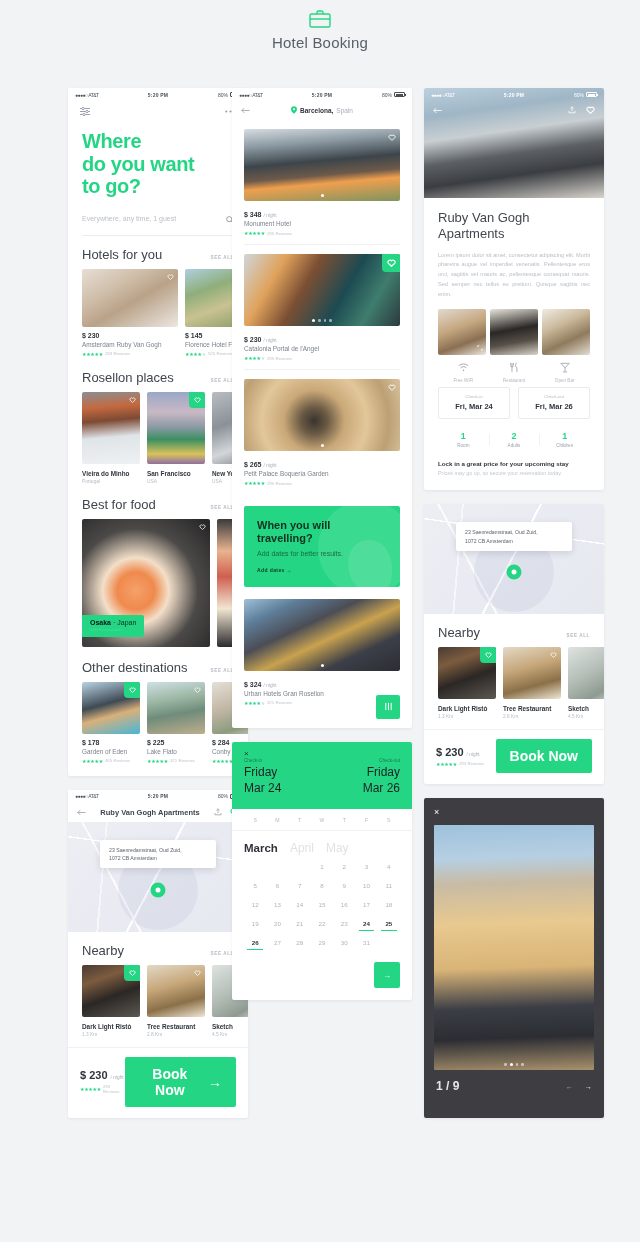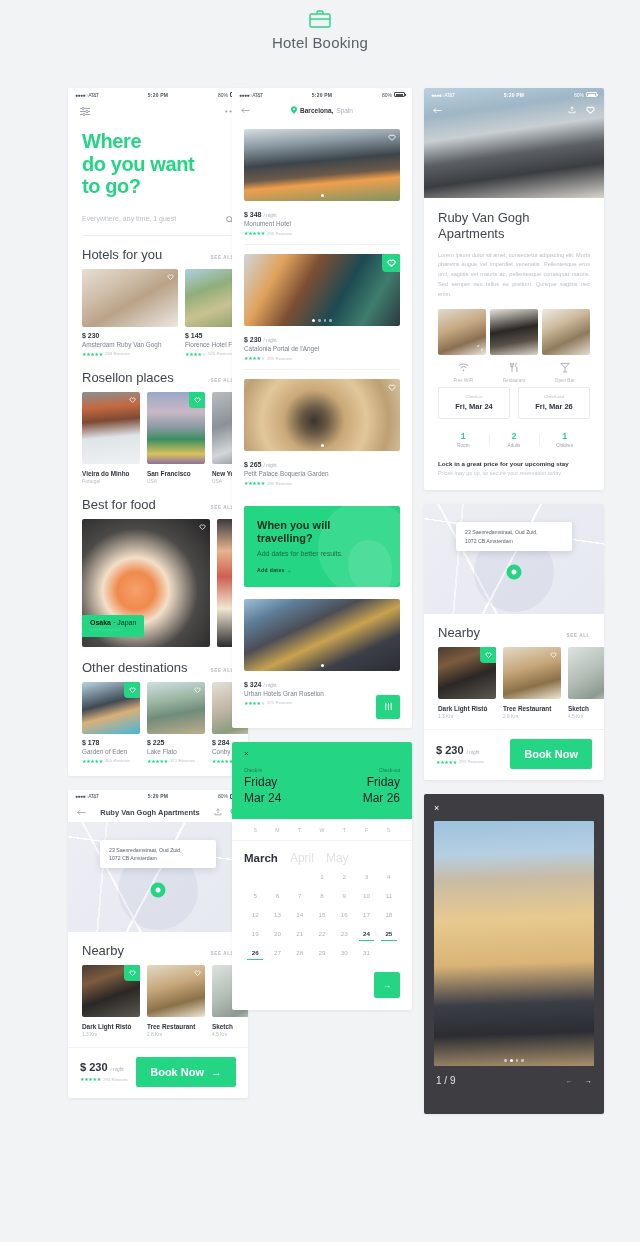--- a/index.html
+++ b/index.html
@@ -152,21 +152,21 @@
 
   .fab {
     position: absolute; right: 12px; bottom: 9px; width: 24px; height: 24px;
     background: #24d684; border-radius: 2px;
     display: flex; align-items: center; justify-content: center; color: #fff;
   }
 
   
   .cal-head { background: #24d684; padding: 8px 12px 14px; position: relative; }
   .cal-x { color: #15331f; font-size: 8px; line-height: 1; cursor: pointer; }
-  .cal-dates { display: flex; margin-top: 10px; }
+  .cal-dates { display: flex; }
   .cal-date { flex: 1; }
   .cal-date.right { text-align: right; }
   .cal-lbl { font-size: 4.6px; color: #17past; color: #0f3d25; opacity: .6; }
   .cal-big { font-size: 12px; color: #1b2026; line-height: 1.18; margin-top: 2px; }
   .dow { display: flex; padding: 8px 12px 7px; border-bottom: 1px solid #f0f1f3; }
   .dow span { flex: 1; text-align: center; font-size: 5.2px; color: #b6bbc3; }
   .months { display: flex; align-items: baseline; gap: 12px; padding: 10px 12px 8px; }
   .months b { font-size: 11.5px; color: #2f343c; font-weight: bold; }
   .months i { font-size: 12px; color: #dfe2e6; font-style: normal; }
   .weeks { padding: 0 12px 10px; }
@@ -238,34 +238,34 @@
   .map-halo {
     position: absolute; left: 50%; top: 68px; transform: translate(-50%,-50%);
     width: 80px; height: 80px; border-radius: 50%; background: rgba(150,160,200,.13);
   }
 
   .bookbar {
     display: flex; align-items: center; justify-content: space-between;
     padding: 9px 12px 11px; border-top: 1px solid #f0f1f3;
   }
   .book-btn {
-    background: #24d684; color: #fff; font-size: 11px; font-weight: bold;
+    background: #24d684; color: #fff; font-size: 14px; font-weight: bold;
     padding: 9px 14px; border-radius: 2px; display: flex; align-items: center; gap: 7px;
     border: none; cursor: pointer; font-family: inherit;
   }
 
   
   .lightbox { background: #3d3d42; padding: 10px 10px 0; height: 320px; position: relative; }
   .lb-x { color: #fff; font-size: 9px; line-height: 1; cursor: pointer; }
   .lb-photo {
     margin-top: 8px; height: 245px; border-radius: 1px; position: relative; overflow: hidden;
     background-size: cover; background-position: center;
   }
   .lb-foot { display: flex; align-items: center; justify-content: space-between; padding: 9px 2px; }
-  .lb-count { font-size: 10px; color: #e4e5e7; }
+  .lb-count { font-size: 12px; color: #e4e5e7; font-weight: bold; }
   .lb-arrows { display: flex; gap: 12px; color: #b9bbbf; font-size: 7px; }
   .lb-arrows .on { color: #fff; }
 </style>
 </head>
 <body>
 
 <div class="page-head">
   <div class="brief-icon">
     <svg width="22" height="18" viewBox="0 0 22 18" fill="none" stroke="#24d684" stroke-width="1.4">
       <rect x="1" y="4" width="20" height="13" rx="1.5"></rect>

